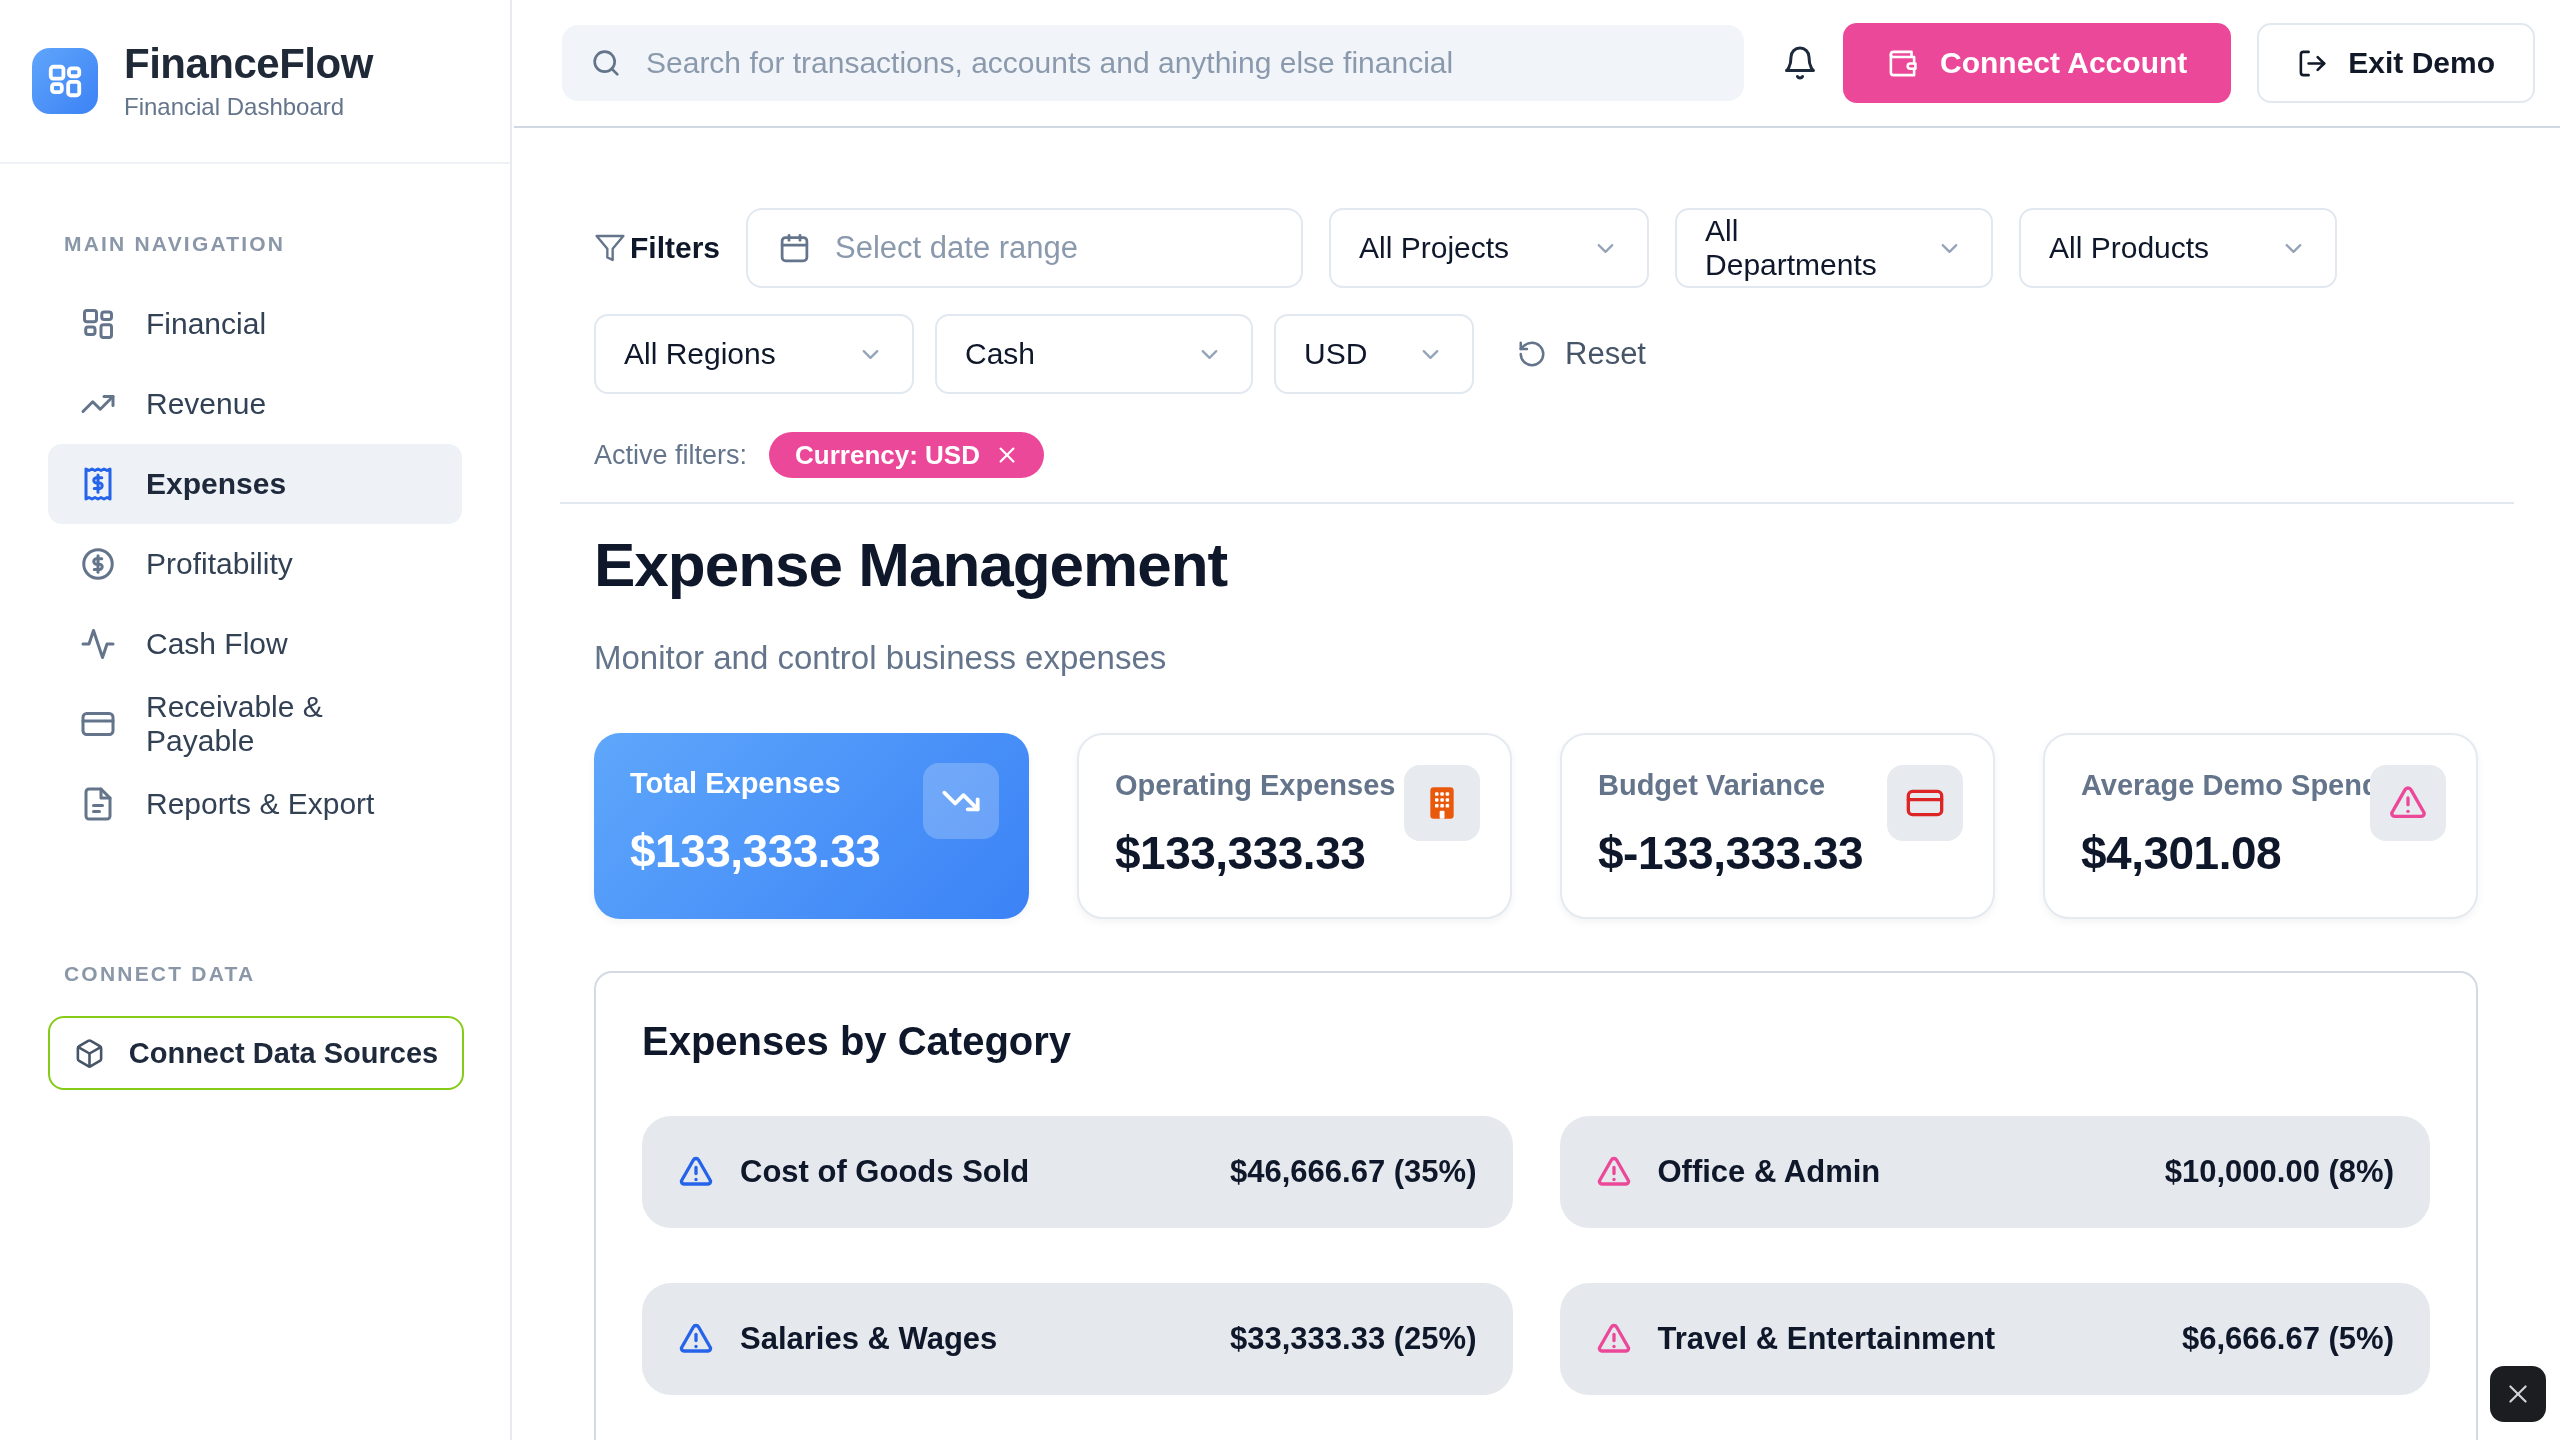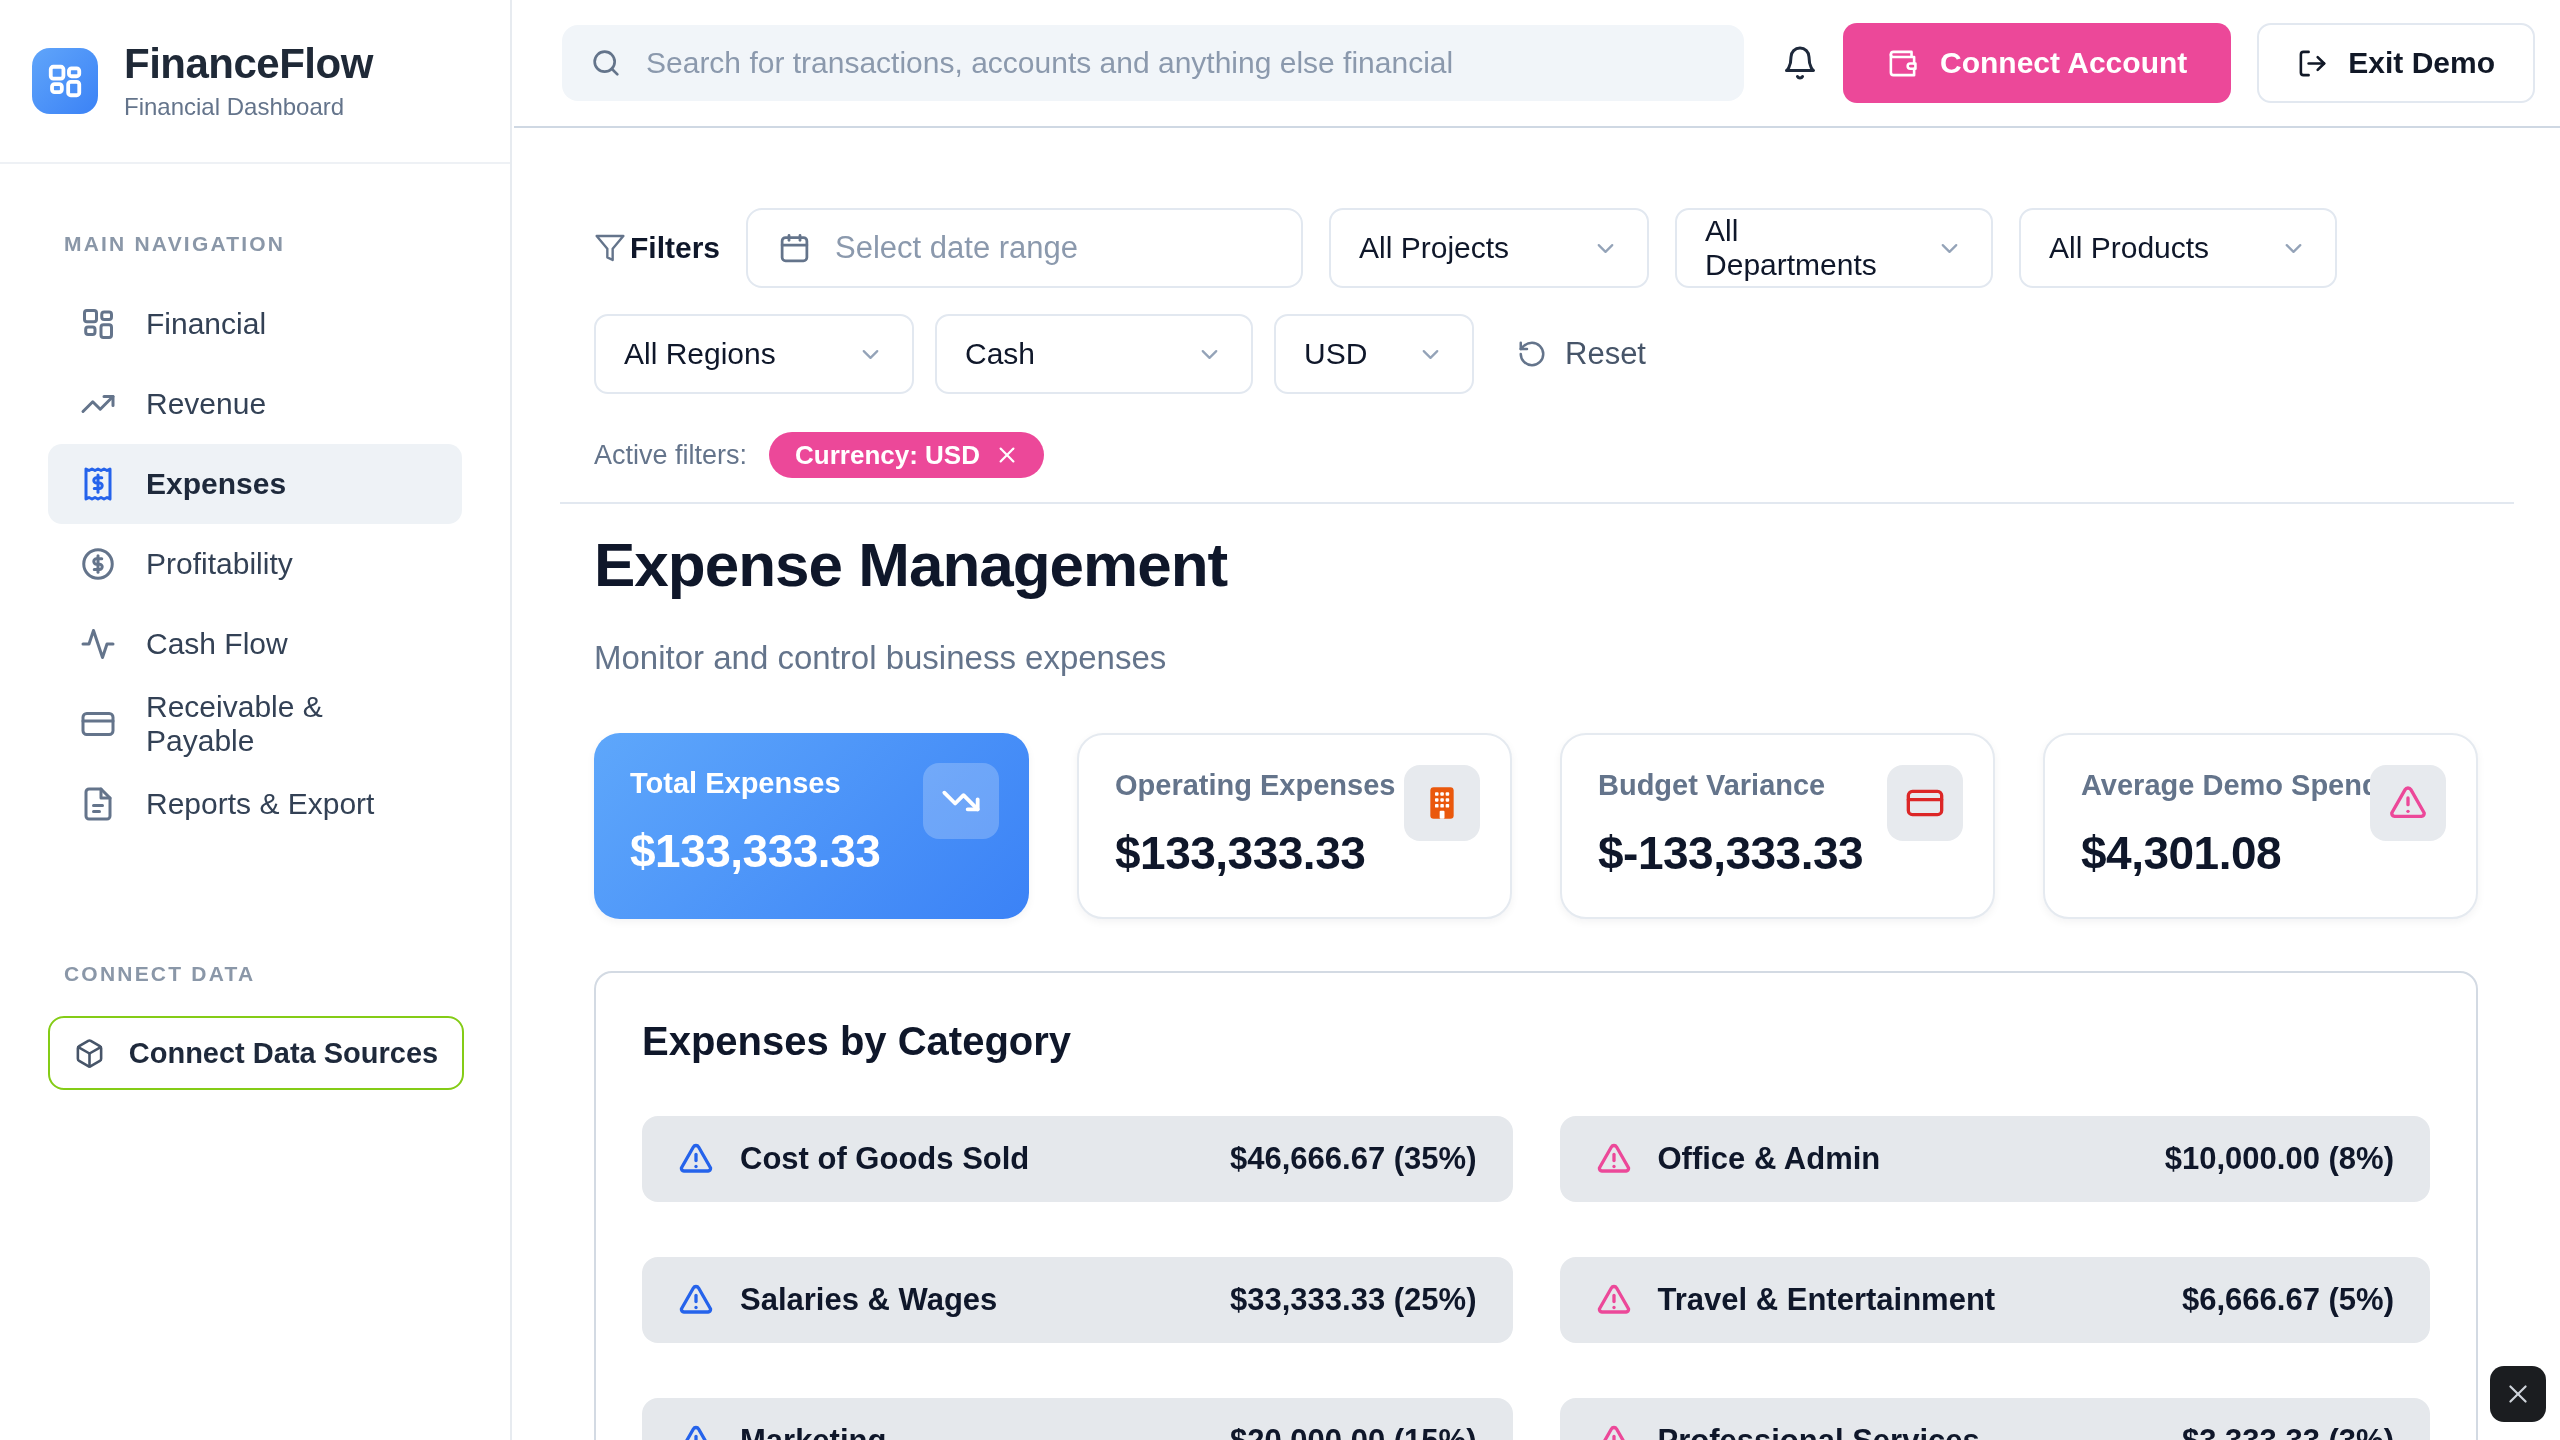--- a/index.html
+++ b/index.html
@@ -87,21 +87,21 @@
   .card.primary{background:linear-gradient(135deg,#5ea7fb 0%,#3b82f6 100%);border:none}
   .card.primary .card-label,.card.primary .card-value{color:#fff}
   .card.primary .icon-box{background:rgba(255,255,255,.22)}
   .card.primary .icon-box .ic{color:#fff;stroke-width:2.3}
   .c-orange{color:#ea580c}.c-red{color:#dc2626}.c-pink{color:#ec4899}.c-blue{color:#2563eb}
 
   
   .panel{margin-top:52px;border:2px solid #d3dae3;border-radius:18px;padding:46px;background:#fff}
   .panel-title{font-size:40px;font-weight:700;color:#0f172a}
   .cat-grid{margin-top:52px;display:grid;grid-template-columns:1fr 1fr;column-gap:47px;row-gap:55px}
-  .cat-row{height:86px;background:#e5e8ec;border-radius:16px;display:flex;align-items:center;
+  .cat-row{height:112px;background:#e5e8ec;border-radius:29px;display:flex;align-items:center;
            padding:0 36px;box-sizing:border-box;gap:26px}
   .cat-row .ic{width:36px;height:36px;flex:none;stroke-width:2.2}
   .cat-name{font-size:31px;font-weight:600;color:#0f172a;white-space:nowrap}
   .cat-amount{margin-left:auto;font-size:31px;font-weight:700;color:#0f172a;white-space:nowrap}
 
   .close-btn{position:absolute;right:14px;bottom:18px;width:56px;height:56px;border-radius:14px;background:#1b1d20;
              color:#cfd4da;display:flex;align-items:center;justify-content:center;cursor:pointer}
   .close-btn .ic{width:26px;height:26px}
 </style>
 </head>

